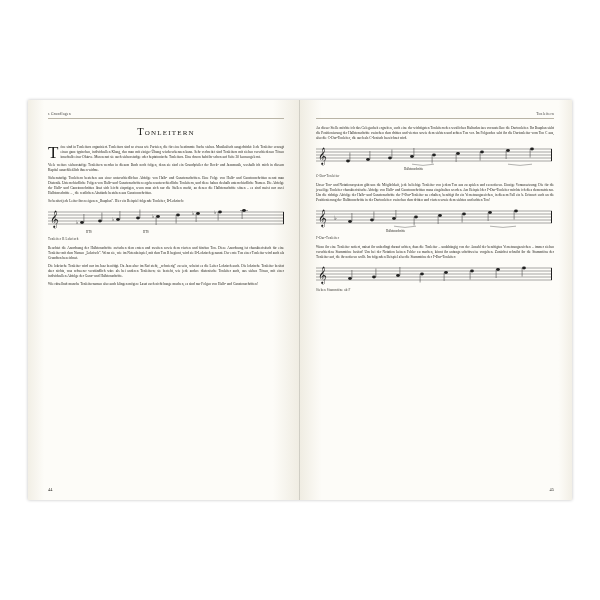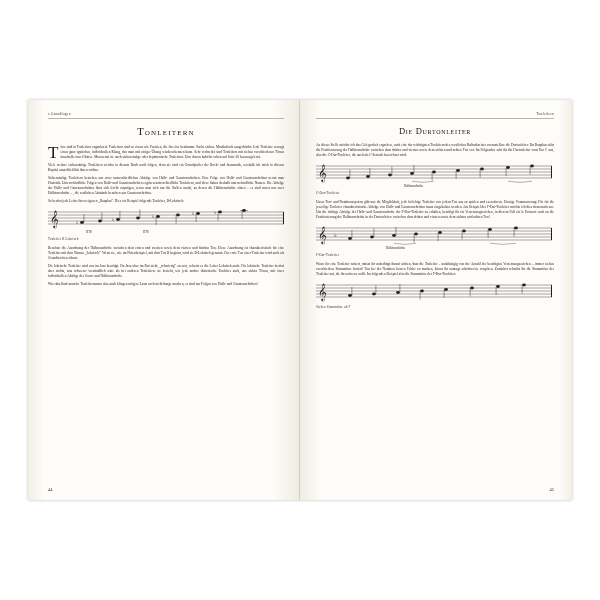--- a/index.html
+++ b/index.html
@@ -206,21 +206,20 @@
     </div>
 
     <div class="gutter"></div>
 
     <div class="page right">
 
       <div class="runhead right">
         <span>Tonleitern</span>
       </div>
 
-      <div class="sec-title">Die Durtonleiter</div>
 
       <p class="body">An dieser Stelle möchte ich das Gelegenheit ergreifen, euch eine der wichtigsten Tonleitern des westlichen Kulturkreises vorzustellen: die Durtonleiter. Ihr Bauplan sieht die Positionierung der Halbtonschritte zwischen dem dritten und vierten sowie dem siebten und achten Ton vor. Im Folgenden seht ihr die Durtonleiter vom Ton C aus, also die C-Dur-Tonleiter, die auch als C-Ionisch bezeichnet wird.</p>
 
       <div class="staff-wrap">
         <div class="staff">
           <svg width="236" height="22" viewBox="0 0 236 22">
             <g stroke="#222" stroke-width="0.4">
               <line x1="0" y1="4" x2="236" y2="4"></line>
               <line x1="0" y1="7" x2="236" y2="7"></line>
               <line x1="0" y1="10" x2="236" y2="10"></line>

